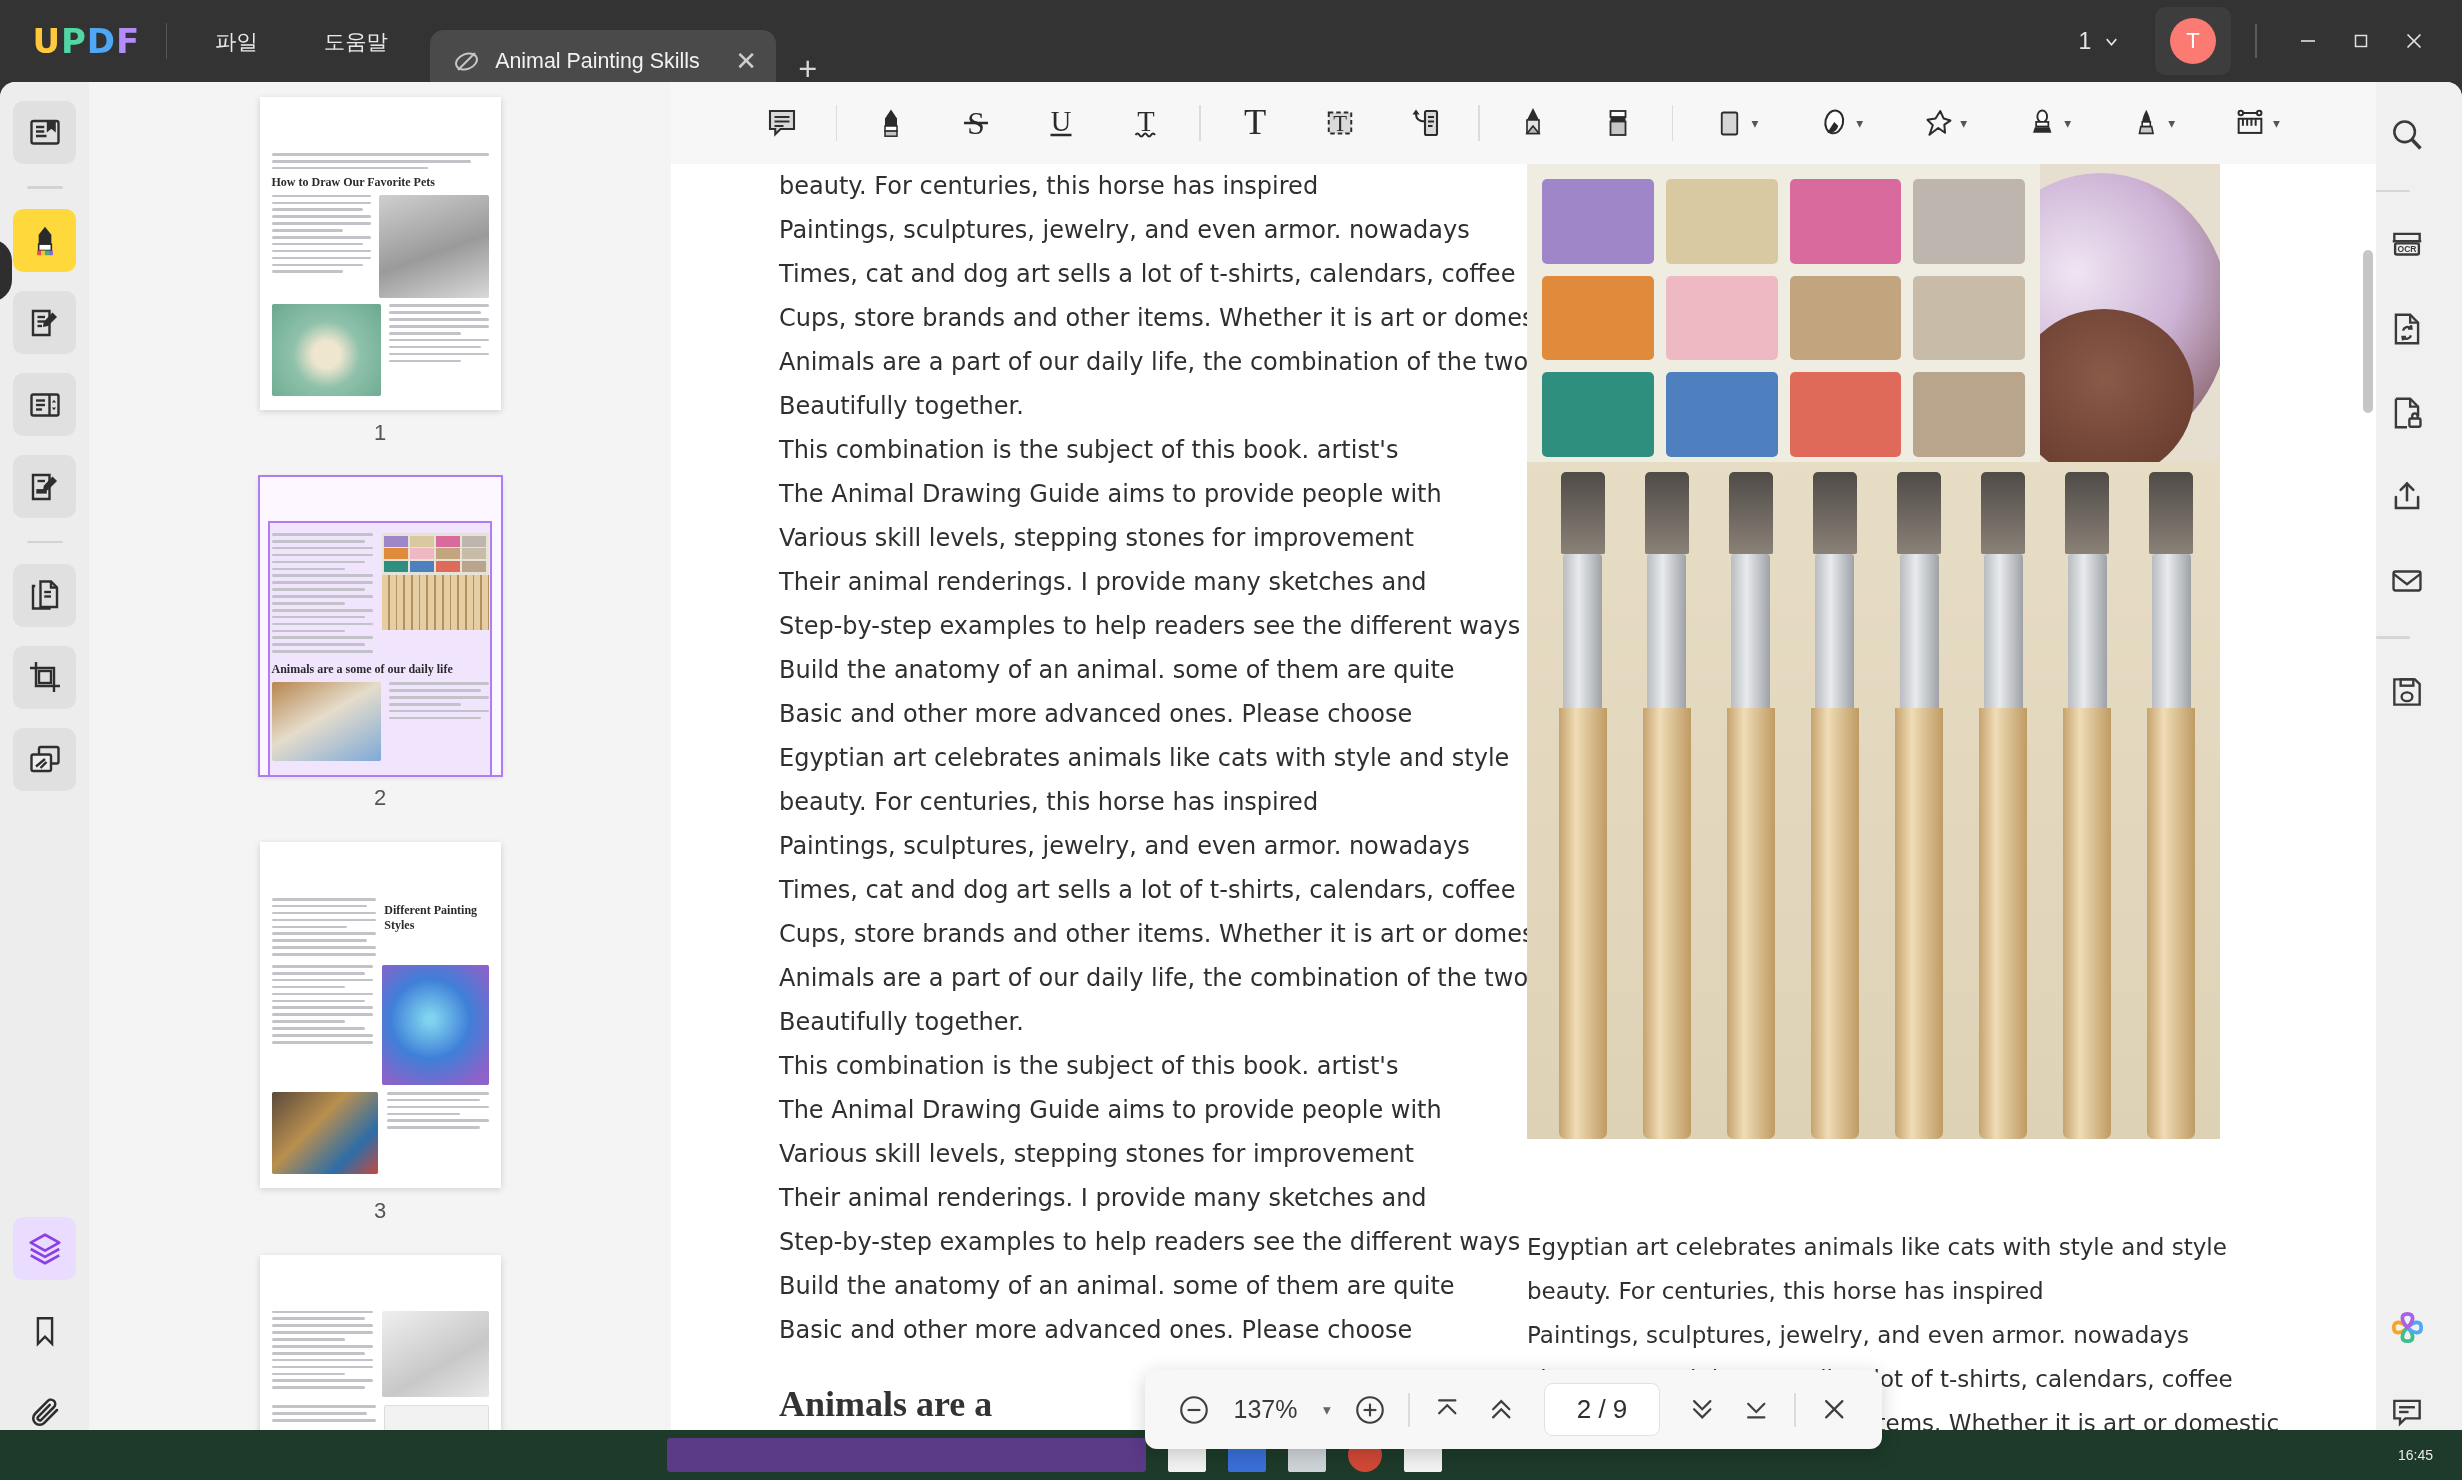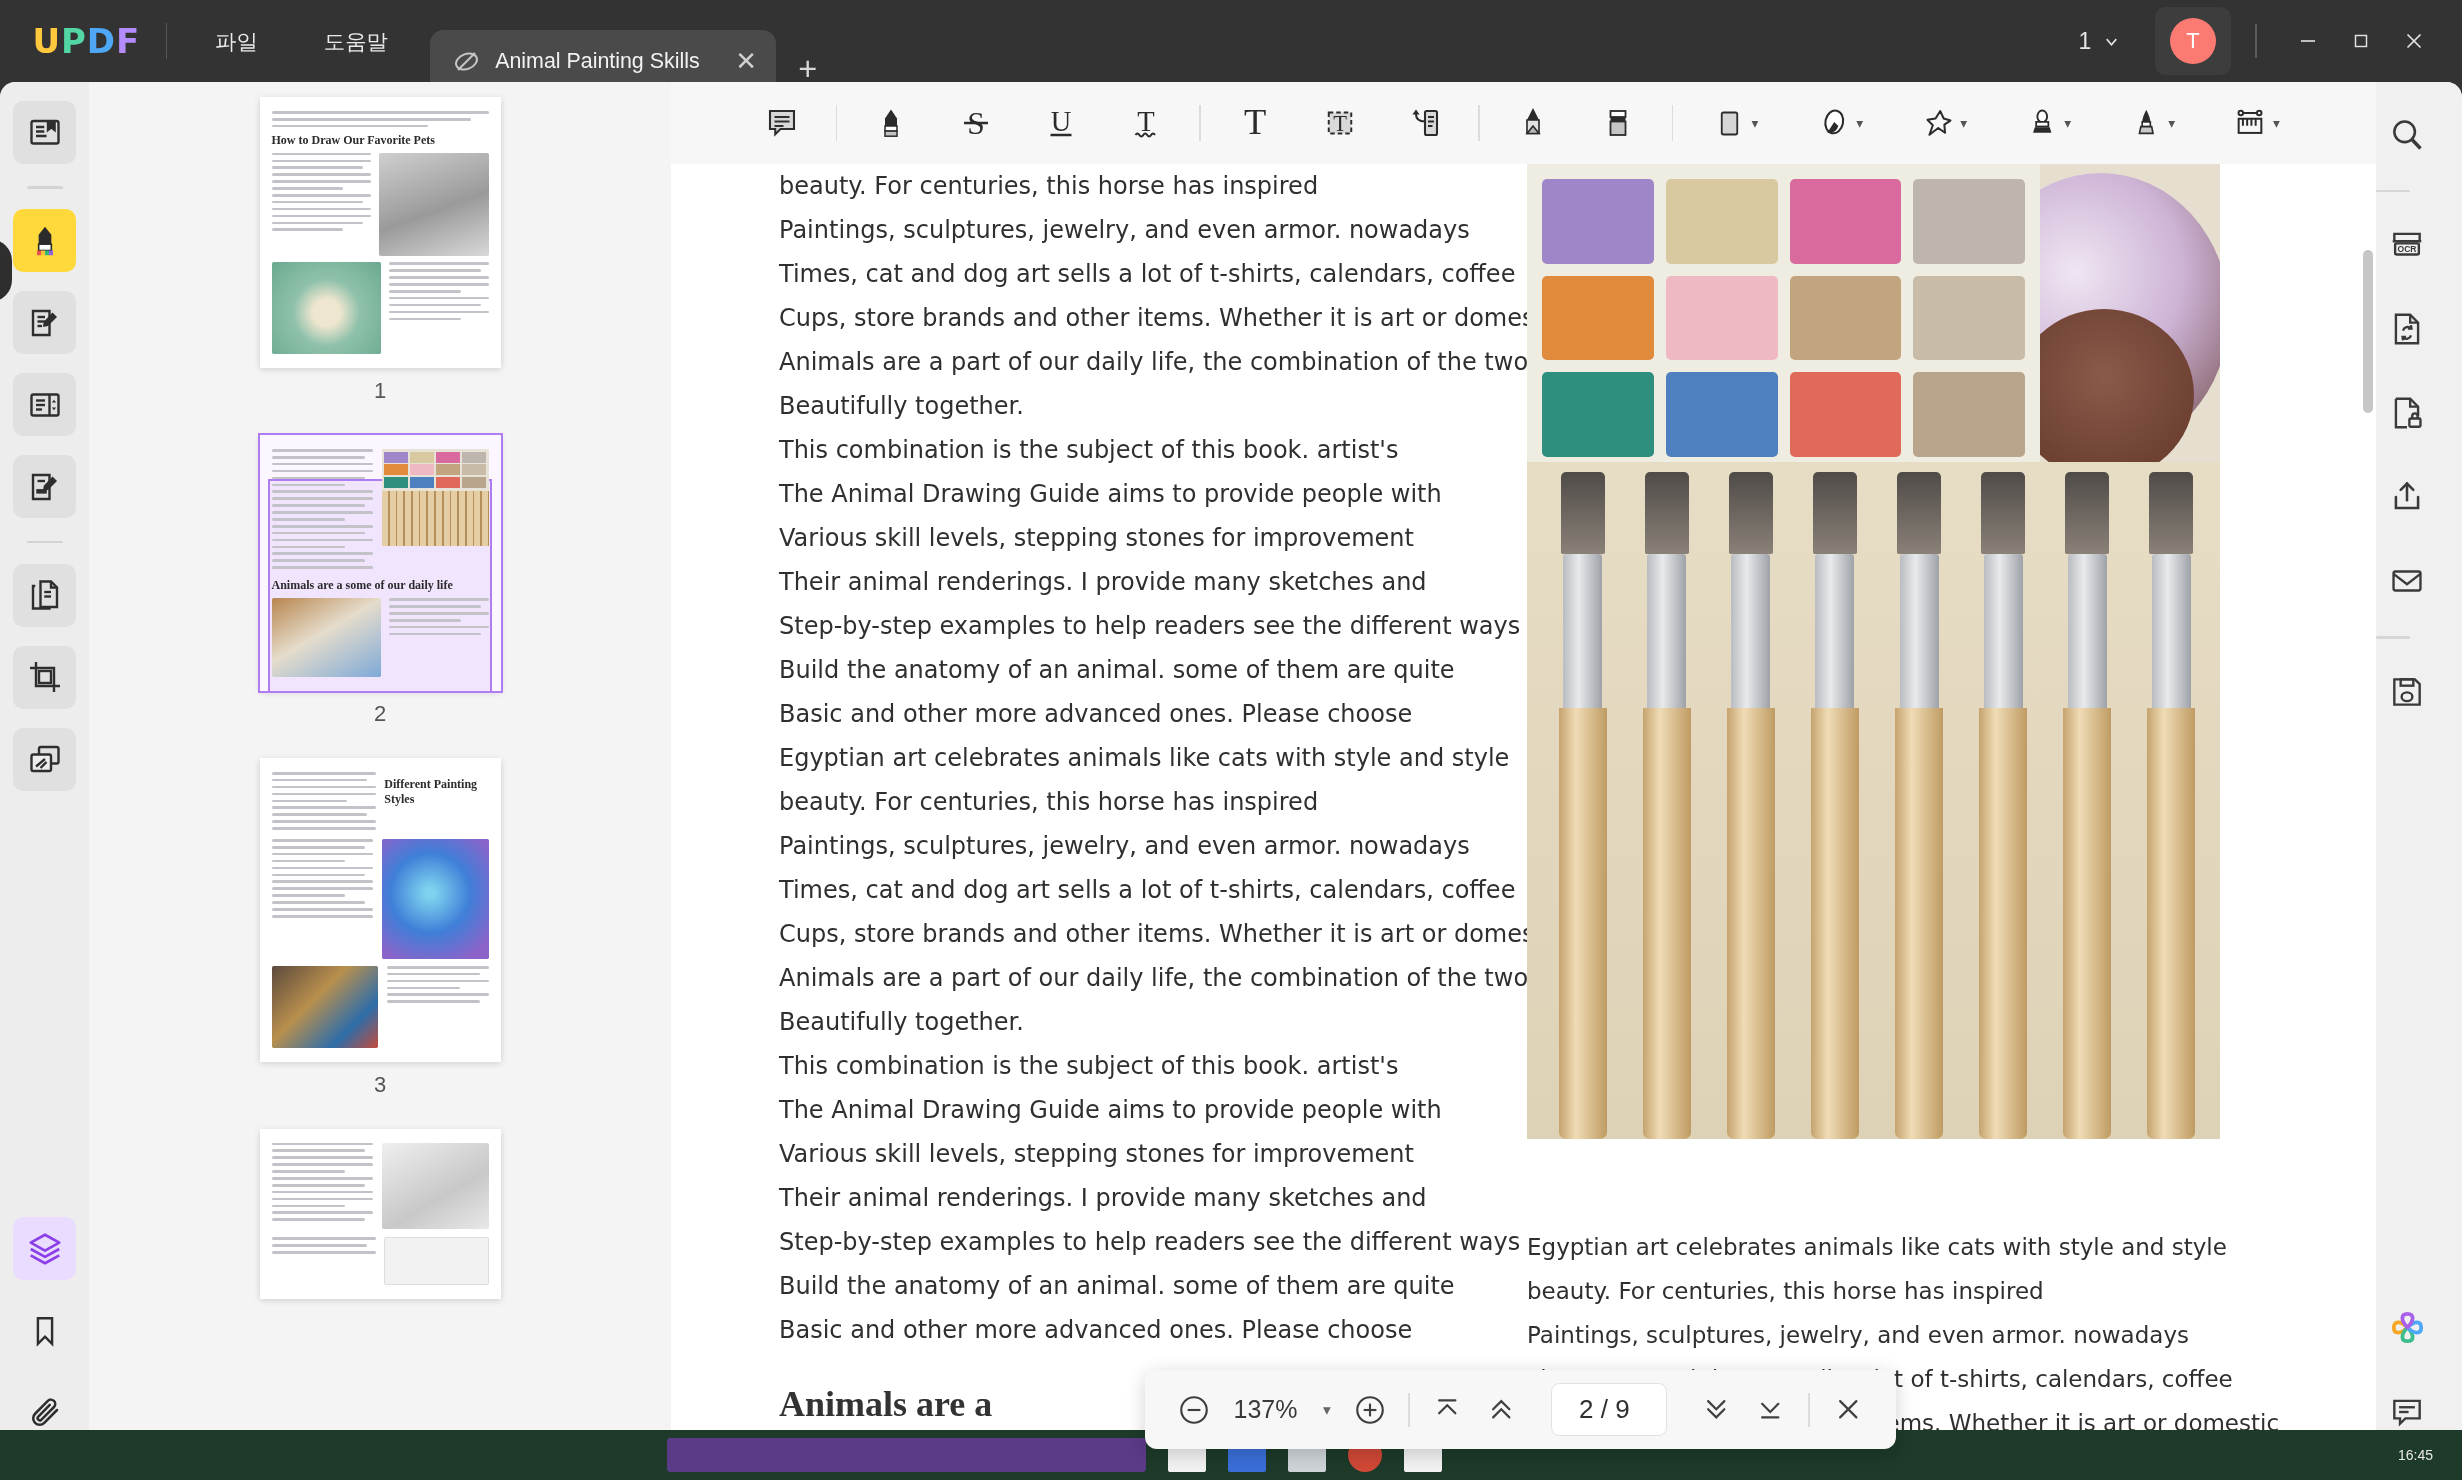--- a/index.html
+++ b/index.html
@@ -87,21 +87,21 @@
     width:241px; background:#ffffff;
     box-shadow:0 1.7px 6.8px rgba(0,0,0,.16); overflow:hidden; position:relative;
   }
   .thumb-card.selected { outline:2.6px solid #B07CF2; background:#FBF6FF; }
   .thumb-label { font-size:22px; color:#555; margin:10.3px 0 31px; }
   .thumb-sel-box {
     position:absolute; left:8.6px; right:8.6px; top:44px; height:291px;
     border:2.6px solid #B07CF2; background:rgba(190,140,250,.16); pointer-events:none;
   }
   
-  .mini { position:relative; width:100%; padding:13.7px 12px; }
+  .mini { position:relative; width:100%; padding:13.7px 12px;margin-top:42px; }
   .mini .mtitle { font-family:"Liberation Serif",serif; font-weight:700; font-size:12px; color:#2b2b2b; line-height:1.25; margin:5.1px 0;}
   .mline { height:2.6px; background:#c2c2c8; border-radius:1.7px; margin-bottom:4.3px;}
   .mline.s { width:72%; } .mline.m{width:92%;} .mline.l{width:100%;}
   .mrow { display:flex; gap:8.6px; }
   .mcol { flex:1; }
   .mimg { border-radius:1.7px; background:#ddd; width:100%; }
 
   
   .palette-mini { display:grid; grid-template-columns:repeat(4,1fr); gap:1.7px; padding:2.6px; background:#e7e2d6;}
   .palette-mini i { display:block; height:11px; }
@@ -188,21 +188,21 @@
   }
   .fb-btn {
     width:53px; height:53px; border-radius:6.8px; display:flex; align-items:center; justify-content:center;
     cursor:pointer; color:#444;
   }
   .fb-zoom { font-size:25px; color:#3a3a3a; padding:0 12px; min-width:89px; text-align:center;}
   .fb-caret { font-size:15.4px; color:#666; padding:0 12px; cursor:pointer;}
   .fb-sep { width:1.7px; height:34px; background:#dcdcdf; margin:0 10.3px;}
   .fb-page {
     background:#fff; border:1.7px solid #e1e1e4; border-radius:8.6px;
-    font-size:26px; color:#2f2f2f; padding:10.3px 27px; margin:0 22px; min-width:116px; text-align:left;
+    font-size:26px; color:#2f2f2f; padding:10.3px 27px; margin:0 15px; min-width:116px; text-align:center;
   }
 
   
   .rightrail {
     position:absolute; right:0; top:0; width:86px; height:1398px;
     background:#f0f0f1; display:flex; flex-direction:column; align-items:flex-start;
     padding-top:22px;
   }
   .rr-ico { width:62px;height:62px;border-radius:8.6px;display:flex;align-items:center;justify-content:center;margin-bottom:22px;cursor:pointer;}
   .rr-sep { width:34px;height:2.6px;background:#d6d6d8;margin:1.7px 0 22px;border-radius:1.7px;}

